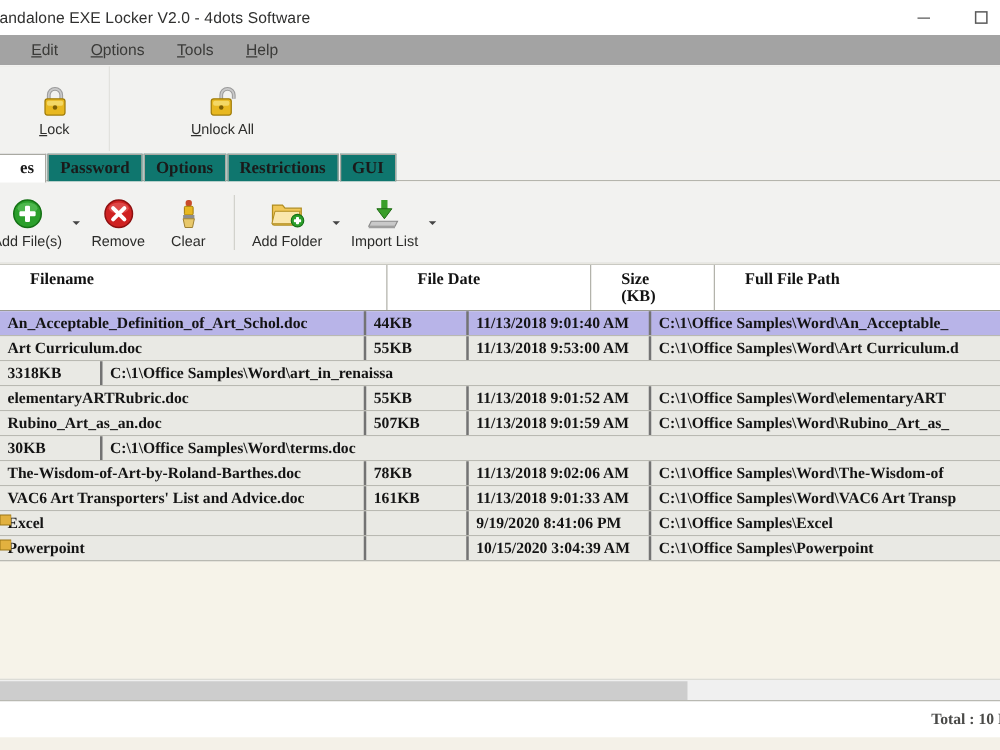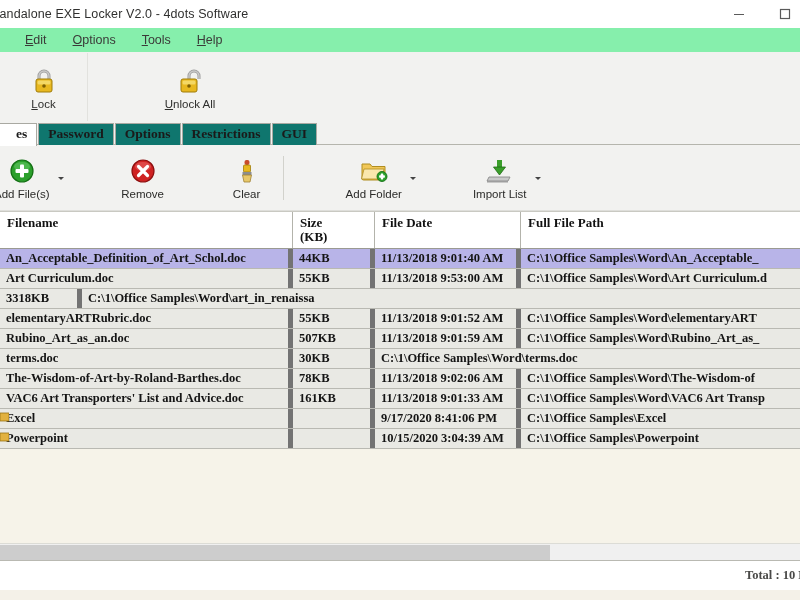--- a/index.html
+++ b/index.html
@@ -52,21 +52,21 @@
     display: flex;
     align-items: center;
     justify-content: center;
     color: #3d3d3d;
   }
   .win-btn svg { display: block; }
 
   
   .menu-bar {
     height: 25px;
-    background: #86efac;
+    background: #a3a3a3;
     display: flex;
     align-items: center;
     padding-left: 12px;
     flex: none;
     border-bottom: 1px solid #f2f2f0;
   }
   .menu-item {
     font-size: 12.5px;
     color: #3a3a38;
     padding: 0 13px;
@@ -76,21 +76,20 @@
   .menu-item .acc { text-decoration: underline; }
 
   
   .ribbon-main {
     height: 68px;
     background: #f2f2f0;
     display: flex;
     align-items: stretch;
     flex: none;
     position: relative;
-    gap: 12px;
   }
   .ribbon-group {
     display: flex;
     align-items: center;
     justify-content: center;
     padding: 0 14px;
   }
   .ribbon-group.g1 { width: 88px; border-right: 1px solid #e2e2de; }
   .ribbon-group.g2 { width: 180px; }
   .big-btn {
@@ -171,21 +170,20 @@
     margin: 0 8px;
   }
   .tb-btn {
     display: flex;
     flex-direction: column;
     align-items: center;
     justify-content: center;
     gap: 2px;
     padding: 0 6px;
     min-width: 56px;
-    margin-left: 48px;
   }
   .tb-btn .glyph { height: 30px; display: flex; align-items: center; }
   .tb-btn .lbl {
     font-size: 11.5px;
     color: #2b2b29;
     white-space: nowrap;
   }
   .dropdown-arrow {
     width: 11px;
     height: 30px;
@@ -227,20 +225,21 @@
     font-family: "Liberation Serif", serif;
     font-weight: bold;
     font-size: 13px;
     color: #121212;
     padding: 4px 6px 0 7px;
     border-right: 1px solid #b3b3ab;
     display: flex;
     align-items: flex-start;
     line-height: 14px;
     overflow: hidden;
+    margin-left: 17px;
   }
   .th .two-line { display: block; }
   .col-name { width: 293px; flex: none; }
   .col-size { width: 82px;  flex: none; }
   .col-date { width: 146px; flex: none; }
   .col-path { width: 340px; flex: none; border-right: none; }
 
   .grid-body { background: #e9e9e4; }
   .row {
     display: flex;
@@ -248,21 +247,21 @@
     border-bottom: 1px solid #b9b9b2;
     background: #e9e9e4;
   }
   .row.selected { background: #b8b4e8; }
   .td {
     font-family: "Liberation Serif", serif;
     font-weight: bold;
     font-size: 12.5px;
     color: #141414;
     padding: 0 4px 0 6px;
-    border-right: 5px solid #737373;
+    border-right: 2px solid #737373;
     line-height: 19px;
     white-space: nowrap;
     overflow: hidden;
     display: flex;
     align-items: center;
   }
   .td.col-path { border-right: none; }
   .folder-mark {
     position: absolute;
     left: 0;
@@ -469,27 +468,27 @@
           <i></i>
         </div>
     </div>
   </div>
 
   <div class="table-area">
     <div class="grid">
 
       <div class="grid-head">
         <div class="th col-name">Filename</div>
+        <div class="th col-date">File Date</div>
         <div class="th col-size">
           <span class="two-line">
             <span>Size</span><br>
             <span>(KB)</span>
           </span>
         </div>
-        <div class="th col-date">File Date</div>
         <div class="th col-path">Full File Path</div>
       </div>
 
       <div class="grid-body">
 
         <div class="row selected">
           <div class="td col-name">An_Acceptable_Definition_of_Art_Schol.doc</div>
           <div class="td col-size">44KB</div>
           <div class="td col-date">11/13/2018 9:01:40 AM</div>
           <div class="td col-path">C:\1\Office Samples\Word\An_Acceptable_</div>
@@ -515,21 +514,20 @@
         </div>
 
         <div class="row">
           <div class="td col-name">Rubino_Art_as_an.doc</div>
           <div class="td col-size">507KB</div>
           <div class="td col-date">11/13/2018 9:01:59 AM</div>
           <div class="td col-path">C:\1\Office Samples\Word\Rubino_Art_as_</div>
         </div>
 
         <div class="row">
-          <div class="td col-name">terms.doc</div>
           <div class="td col-size">30KB</div>
           <div class="td col-path">C:\1\Office Samples\Word\terms.doc</div>
         </div>
 
         <div class="row">
           <div class="td col-name">The-Wisdom-of-Art-by-Roland-Barthes.doc</div>
           <div class="td col-size">78KB</div>
           <div class="td col-date">11/13/2018 9:02:06 AM</div>
           <div class="td col-path">C:\1\Office Samples\Word\The-Wisdom-of</div>
         </div>
@@ -542,21 +540,21 @@
         </div>
 
         <div class="row">
           <span class="folder-mark">
             <svg width="9" height="12" viewBox="0 0 9 12">
                 <rect x="0" y="2" width="9" height="8" fill="#e2b13f" stroke="#9b7616" stroke-width=".8"></rect>
               </svg>
           </span>
           <div class="td col-name">Excel</div>
           <div class="td col-size"></div>
-          <div class="td col-date">9/17/2020 8:41:06 PM</div>
+          <div class="td col-date">9/19/2020 8:41:06 PM</div>
           <div class="td col-path">C:\1\Office Samples\Excel</div>
         </div>
 
         <div class="row">
           <span class="folder-mark">
             <svg width="9" height="12" viewBox="0 0 9 12">
                 <rect x="0" y="2" width="9" height="8" fill="#e2b13f" stroke="#9b7616" stroke-width=".8"></rect>
               </svg>
           </span>
           <div class="td col-name">Powerpoint</div>

